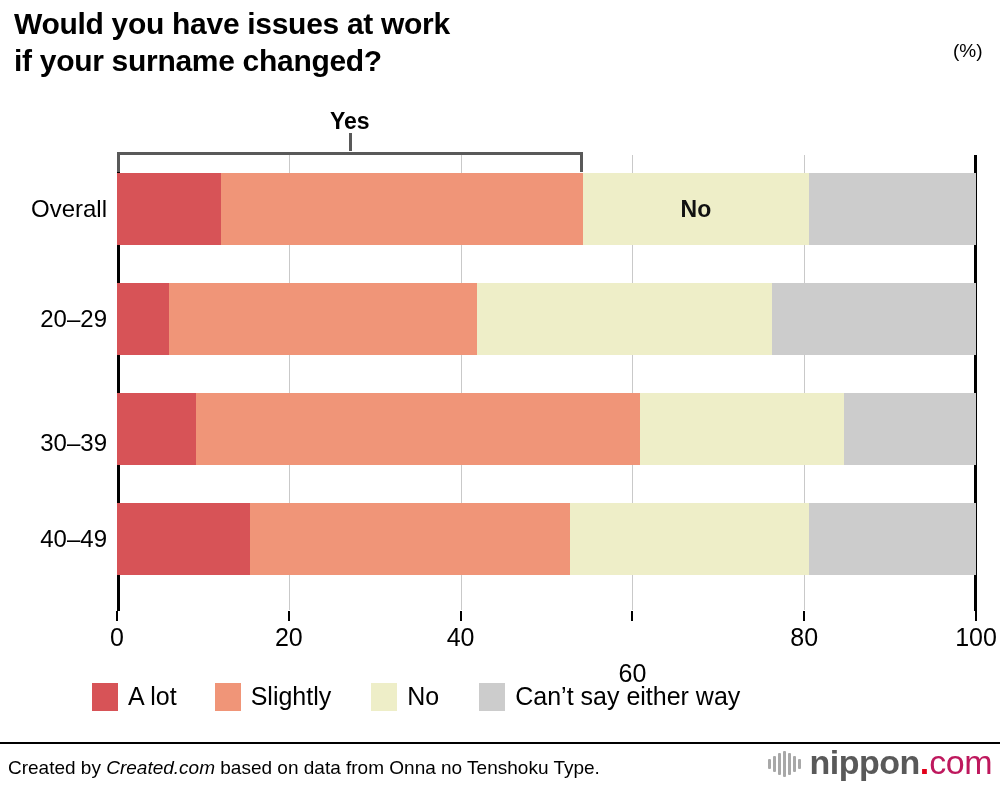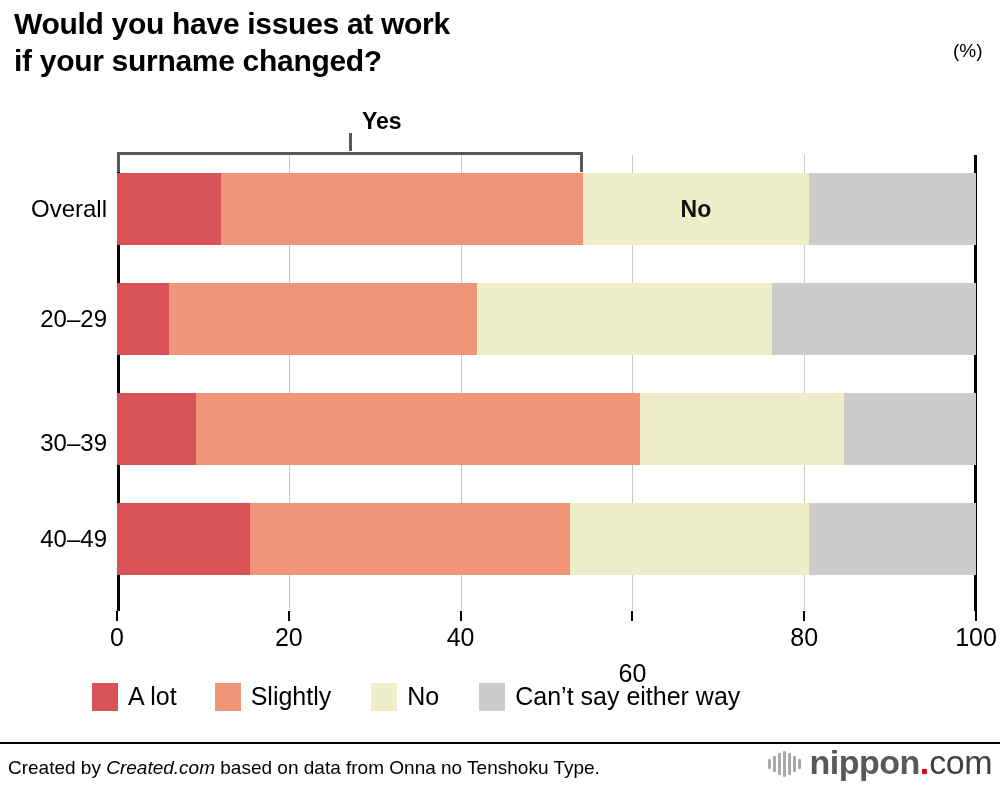--- a/index.html
+++ b/index.html
@@ -89,21 +89,20 @@
     background: #595959;
     top: 133px;
   }
   #yes-label {
     position: absolute;
     top: 108px;
     font-size: 23px;
     font-weight: bold;
     transform: translateX(-50%);
     white-space: nowrap;
-    margin-left: 32px;
   }
 
   
   .bar-row {
     position: absolute;
     left: 0;
     height: 72px;
   }
   .bar-seg {
     position: absolute;
@@ -249,21 +248,21 @@
     line-height: 1;
   }
   #logo-dot {
     font-size: 34px;
     font-weight: bold;
     color: #e2001a;
     line-height: 1;
   }
   #logo-tld {
     font-size: 34px;
-    color: #404040;
+    color: #be185d;
     letter-spacing: -0.5px;
     line-height: 1;
   }
 </style>
 </head>
 <body>
 
 <div id="chart-title">Would you have issues at work
 if your surname changed?</div>
 

